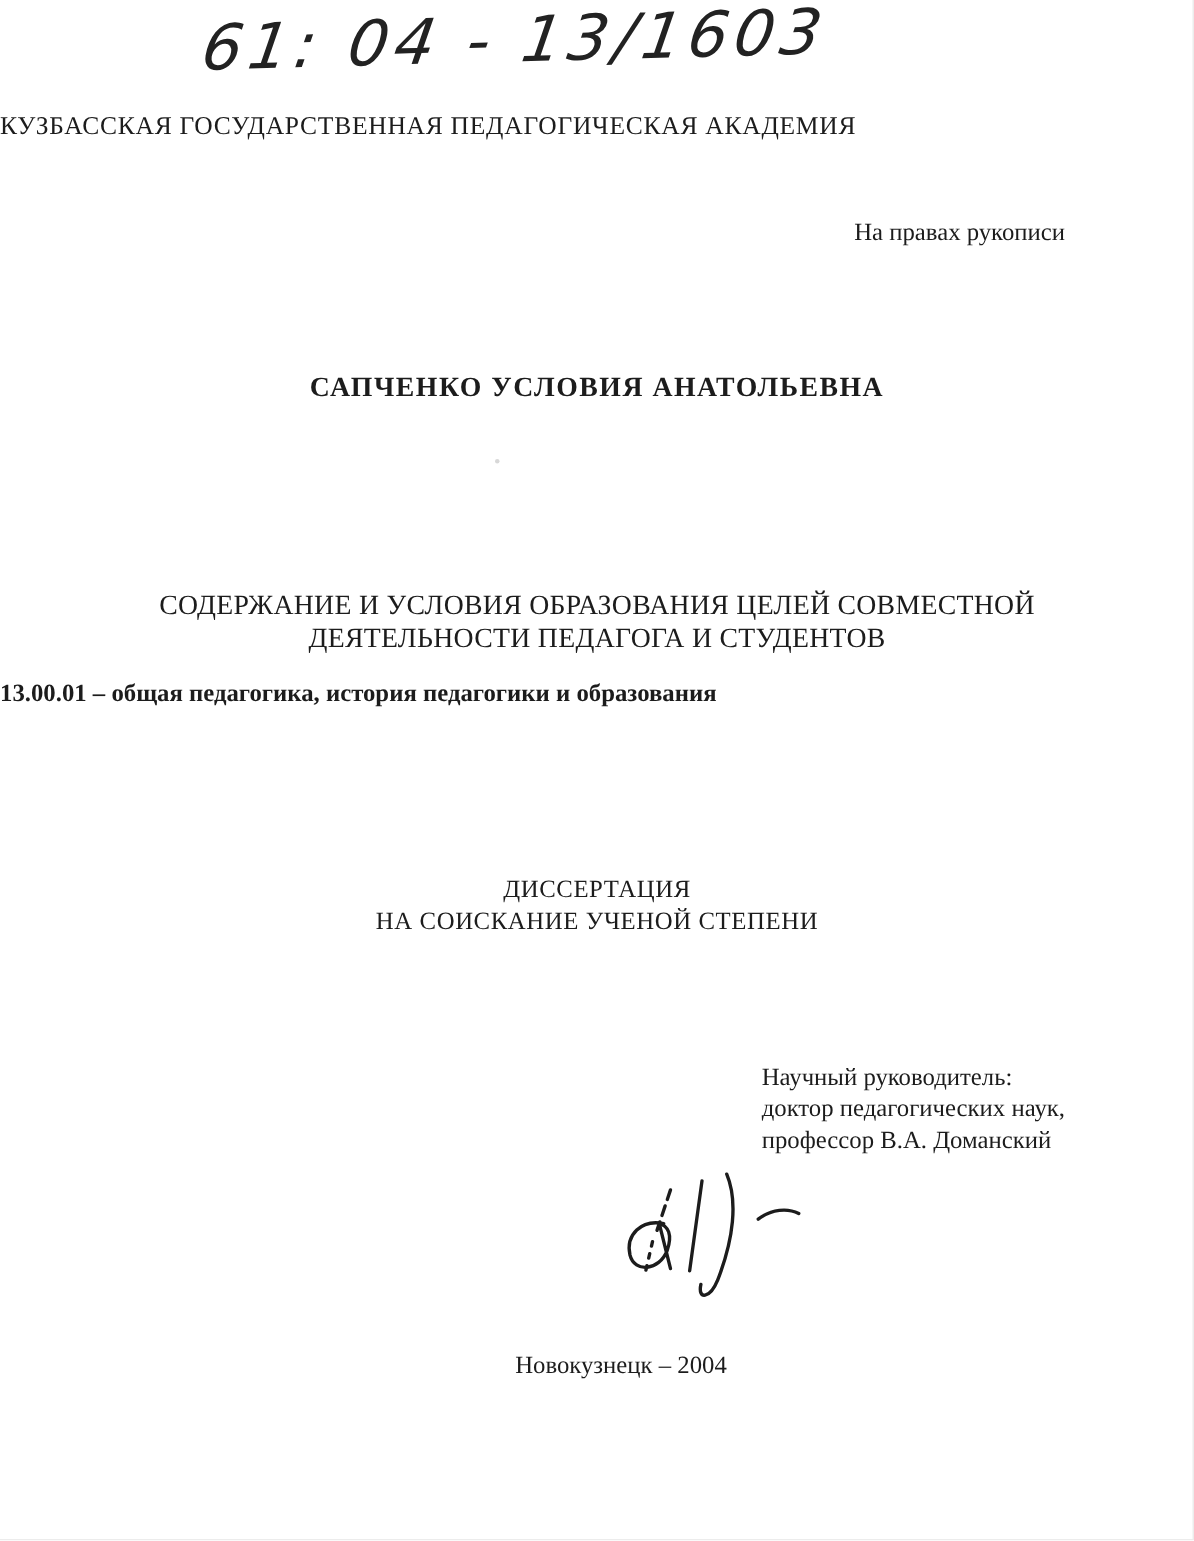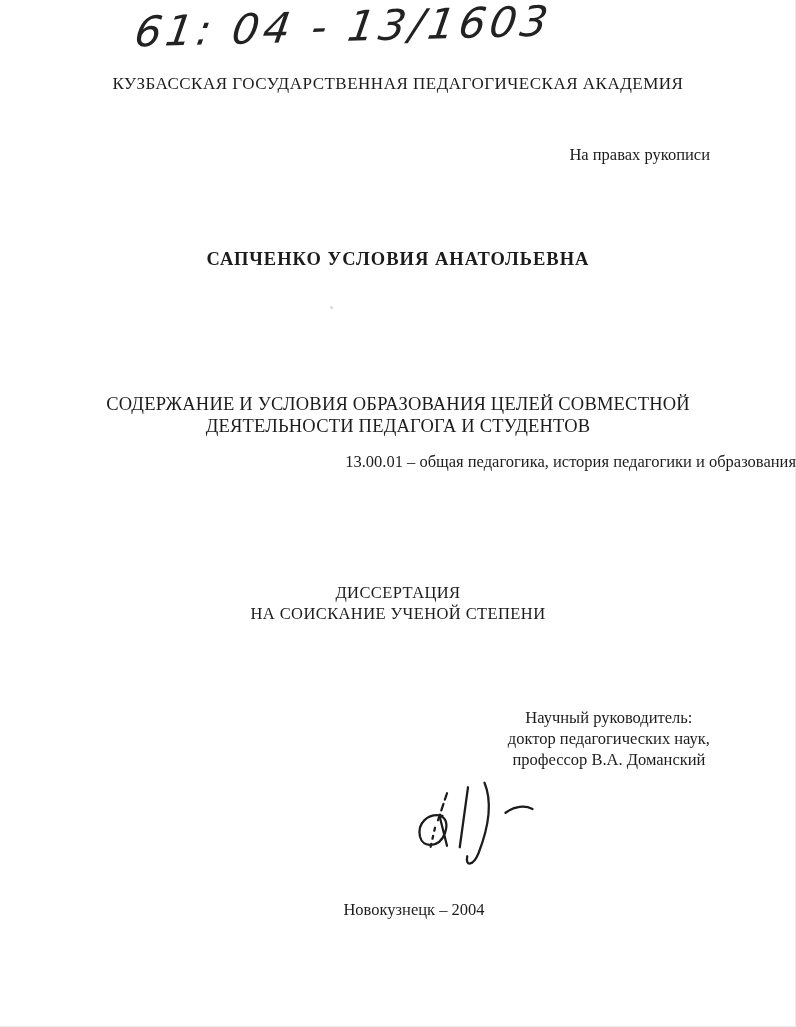--- a/index.html
+++ b/index.html
@@ -27,21 +27,20 @@
     letter-spacing: 4px;
     transform: skewX(-10deg) rotate(-1.5deg);
     white-space: nowrap;
     color: #222;
   }
   .institution {
     position: absolute;
     top: 74px;
     left: 0;
     width: 100%;
-    text-align: center;
     font-size: 17px;
     letter-spacing: 0.5px;
     font-weight: 500;
   }
   .manuscript-note {
     position: absolute;
     top: 123px;
     right: 86px;
     font-size: 16.5px;
     margin-top: 22px;
@@ -75,39 +74,39 @@
     font-size: 18.5px;
     font-weight: normal;
     line-height: 21.5px;
     letter-spacing: 0.2px;
   }
   .specialty {
     position: absolute;
     top: 452px;
     left: 0;
     width: 100%;
-    text-align: right;
+    text-align: left;
     font-size: 16.5px;
-    font-weight: normal;
+    font-weight: bold;
   }
   .thesis-block {
     position: absolute;
     top: 582px;
     left: 0;
     width: 100%;
     text-align: center;
     font-size: 16.5px;
     line-height: 21px;
     letter-spacing: 0.4px;
   }
   .supervisor-block {
     position: absolute;
     top: 707px;
     right: 86px;
-    text-align: center;
+    text-align: left;
     font-size: 16.5px;
     line-height: 21px;
   }
   .signature {
     position: absolute;
     left: 405px;
     top: 778px;
   }
   .city-year {
     position: absolute;

